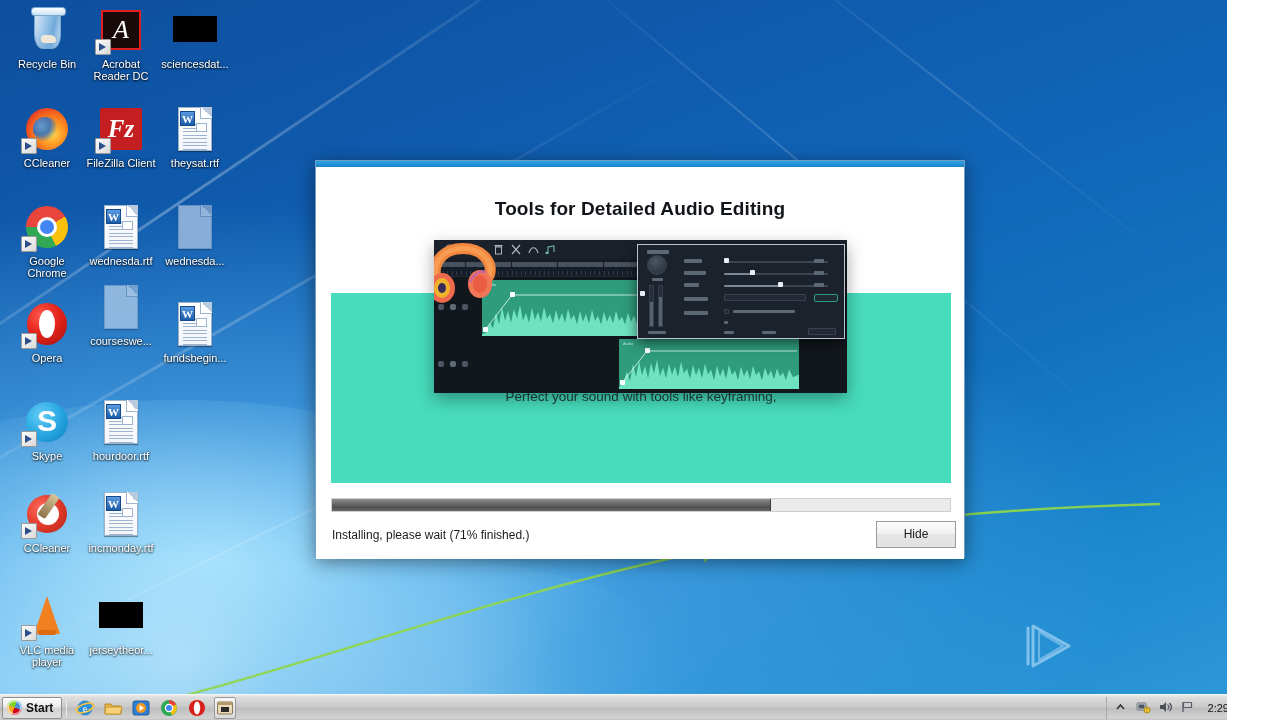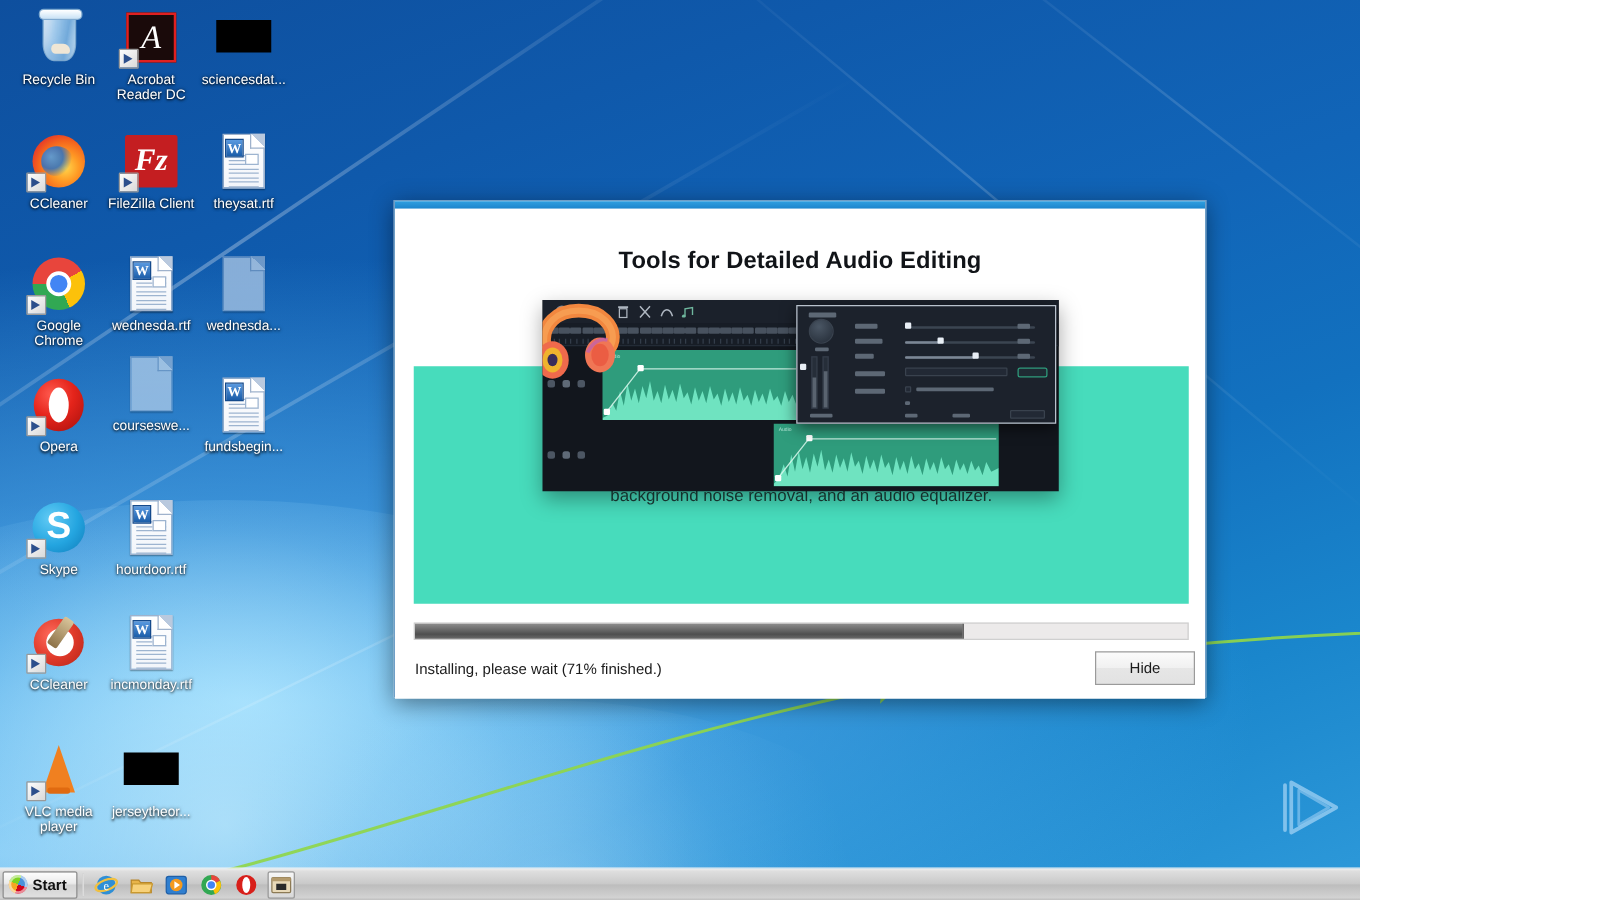--- a/index.html
+++ b/index.html
@@ -6,21 +6,21 @@
 
   html, body {
     width: 1280px; height: 720px;
     overflow: hidden;
     font-family: "Liberation Sans", sans-serif;
   }
 
   
   #desktop {
     position: absolute; inset: 0;
-    width: 1088px; height: 720px;
+    width: 1227px; height: 720px;
     background:
       radial-gradient(ellipse 120% 80% at 18% 78%, rgba(150,220,255,0.95) 0%, rgba(90,180,240,0.55) 28%, rgba(20,90,175,0) 62%),
       radial-gradient(ellipse 90% 60% at 0% 95%, rgba(190,235,255,0.9) 0%, rgba(120,200,245,0.3) 35%, rgba(20,90,175,0) 65%),
       linear-gradient(160deg, #0e4f9e 0%, #0f59ab 22%, #1165b8 45%, #1271bf 62%, #1a86cc 80%, #2e9ada 100%);
     overflow: hidden;
   }
 
   
   .swoosh {
     position: absolute;
@@ -520,21 +520,21 @@
 
   <div id="installer">
     <div id="dlg-titlebar"></div>
 
     <div id="dlg-body">
 
       <div id="promo-title">Tools for Detailed Audio Editing</div>
 
       <div id="teal-panel">
         <div id="promo-caption">
-          <div>background noise removal, and an audio equalizer.</div>
+          <div>Perfect your sound with tools like keyframing,</div>
         </div>
       </div>
 
       <div id="editor-mock">
 
         <div id="mock-toolbar">
           <div class="tb-ico" style="left:12px;  background:#7b8companion;"></div>
           <svg style="position:absolute;left:10px;top:4px" width="11" height="11" viewBox="0 0 11 11">
             <circle cx="5.5" cy="5.5" r="4.5" fill="none" stroke="#7c8795" stroke-width="1.2"></circle>
           </svg>

